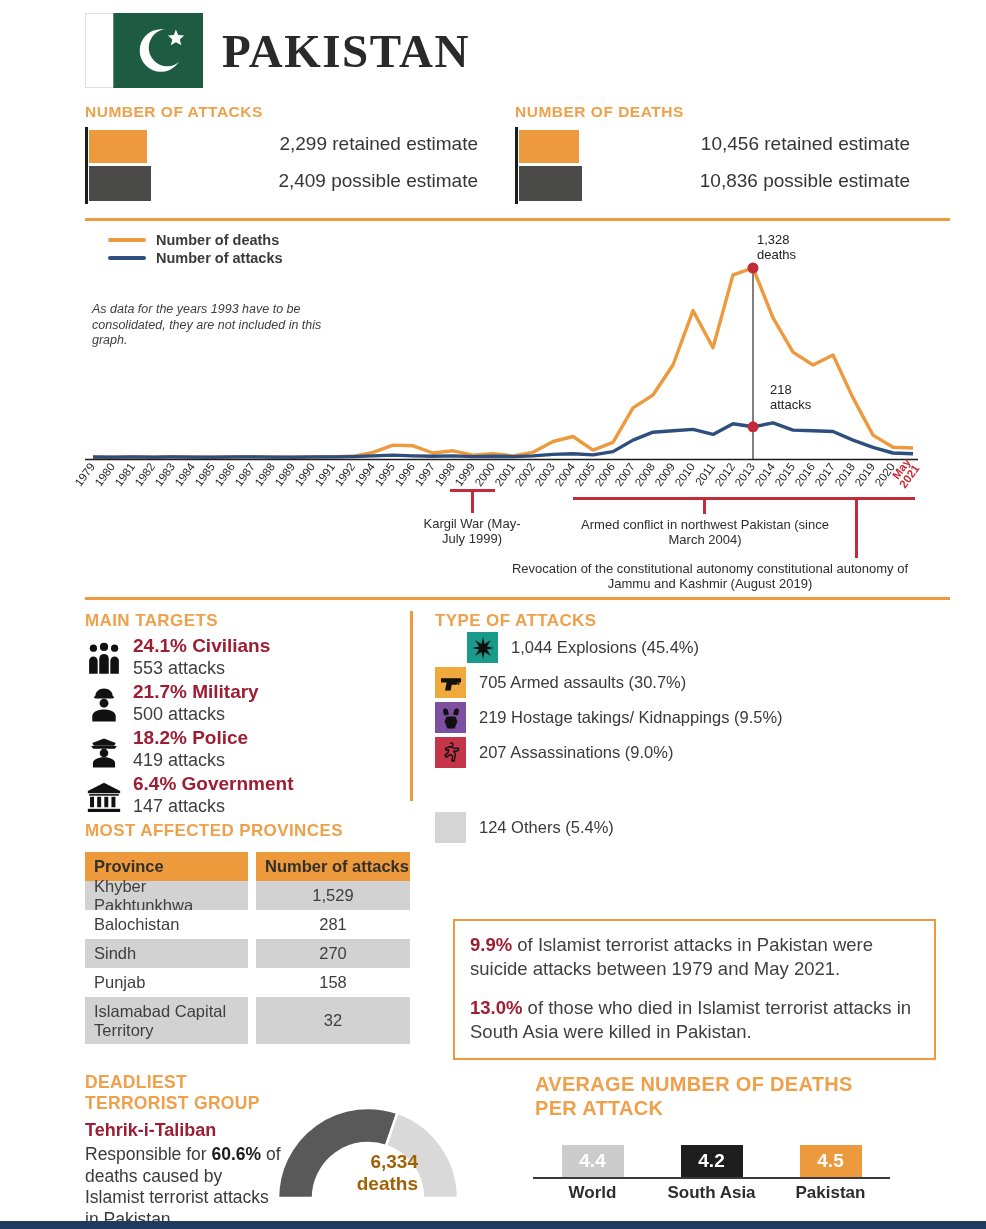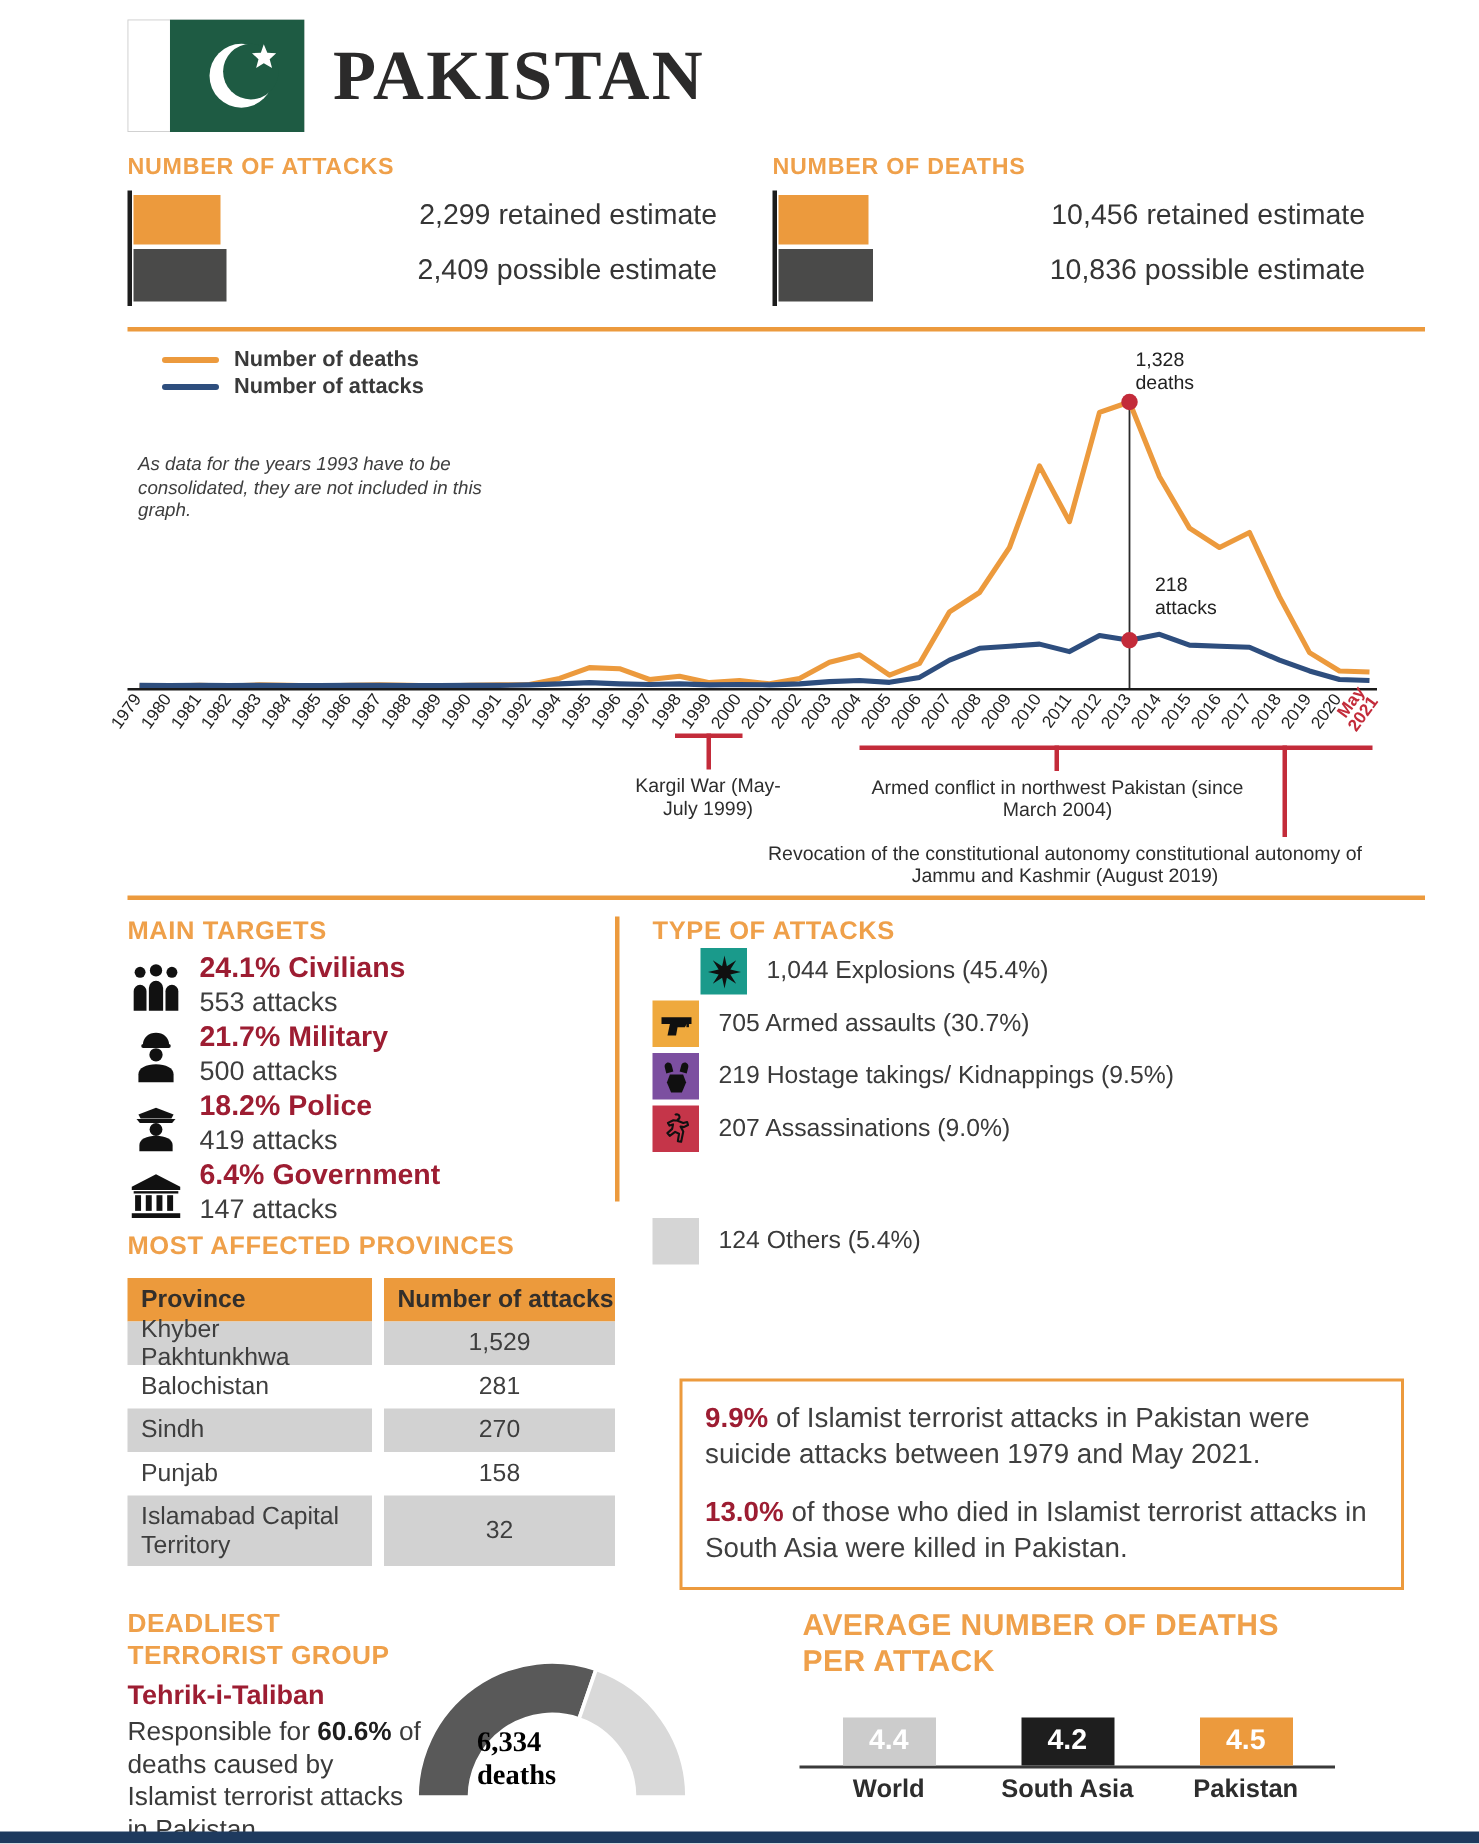--- a/index.html
+++ b/index.html
@@ -52,22 +52,22 @@
   .facts{position:absolute;left:437px;top:919px;width:483px;box-sizing:border-box;
          border:2.5px solid #ec9a3d;background:#fff;padding:12px 15px 14px 15px;
          font-size:18.5px;line-height:1.3;color:#3f3f3f;margin-left:16px;}
   .facts p{margin:0;}
   .facts p + p{margin-top:15px;}
   .pct{color:#9d1d32;font-weight:700;}
   .dead-h{position:absolute;left:85px;top:1072px;line-height:1.22;}
   .dead-h span{display:block;color:#efa04a;font-weight:700;font-size:17.5px;letter-spacing:.3px;}
   .group-name{position:absolute;left:85px;top:1120px;color:#9d1d32;font-weight:700;font-size:18px;}
   .dead-text{position:absolute;left:85px;top:1144px;width:200px;font-size:17.5px;line-height:1.24;color:#3a3a3a;}
-  .donut-center{position:absolute;left:318px;top:1151px;width:100px;text-align:left;
-                font-weight:700;color:#000000;font-size:19px;line-height:1.15;font-family:Liberation Serif, serif;}
+  .donut-center{position:absolute;left:318px;top:1151px;width:100px;text-align:right;
+                font-weight:700;color:#a16207;font-size:19px;line-height:1.15;}
   .avg-h{position:absolute;left:535px;top:1072px;line-height:1.22;}
   .avg-h span{display:block;color:#efa04a;font-weight:700;font-size:20px;letter-spacing:.3px;}
   .avg-wrap{position:absolute;left:533px;top:1145px;width:357px;}
   .avg-cols{display:flex;justify-content:space-between;}
   .avg-col{width:119px;display:flex;flex-direction:column;align-items:center;}
   .avg-box{width:62px;height:32px;display:flex;align-items:center;justify-content:center;
            color:#fff;font-weight:700;font-size:19px;}
   .avg-line{height:2px;background:#3a3a3a;margin-top:0;}
   .avg-label{margin-top:4px;font-weight:700;font-size:17px;color:#2d2d2d;}
   .footer-bar{position:absolute;left:0;top:1221px;width:986px;height:8px;background:#1e3a5e;}

